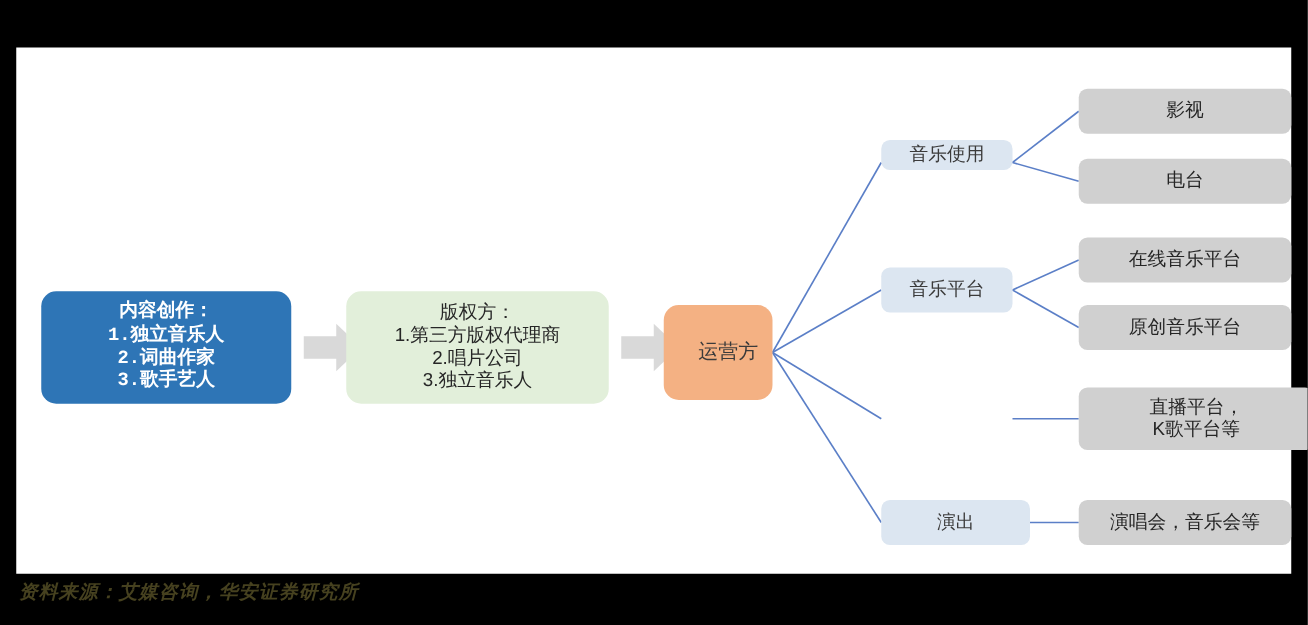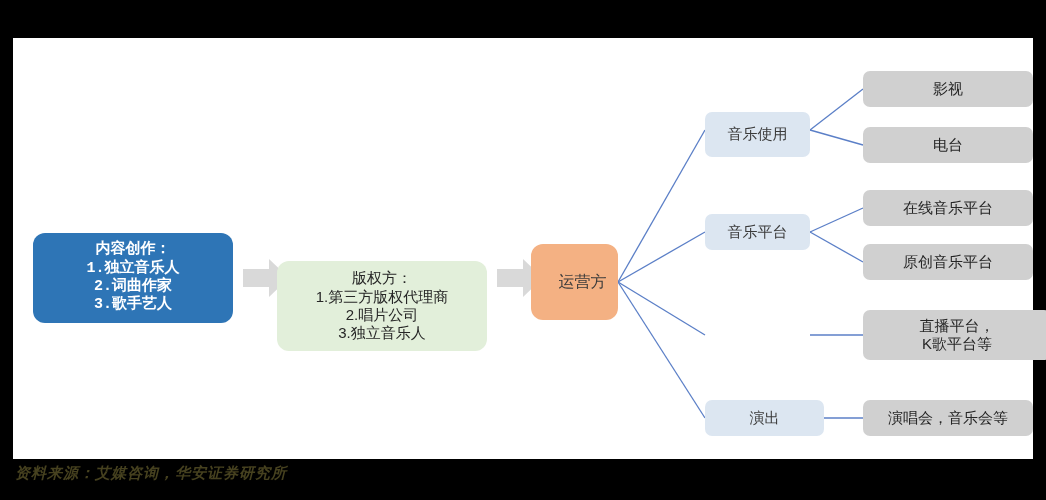--- a/index.html
+++ b/index.html
@@ -58,21 +58,20 @@
     color: #ffffff;
     font-size: 15px;
     font-weight: bold;
   }
   
   .node-green {
     background: #E2EFDA;
     border-radius: 12px;
     color: #262626;
     font-size: 15px;
-    margin-top: 28px;
   }
   
   .node-orange {
     background: #F4B183;
     border-radius: 12px;
     color: #3b3b3b;
     font-size: 16px;
     padding-left: 16px;
   }
   
@@ -170,21 +169,21 @@
 2.唱片公司
 3.独立音乐人</div>
 
     <div class="block-arrow" style="left:484px; top:221px; width:48px; height:38px; background:transparent;">
       <div class="shaft"></div>
       <div class="head"></div>
     </div>
 
     <div class="node node-orange" style="left:518px; top:206px; width:87px; height:76px;">运营方</div>
 
-    <div class="node node-paleblue" style="left:692px; top:74px; width:105px; height:45px;">音乐使用</div>
+    <div class="node node-paleblue" style="left:692px; top:74px; width:105px; height:24px;">音乐使用</div>
 
     <div class="node node-paleblue" style="left:692px; top:176px; width:105px; height:36px;">音乐平台</div>
 
 
     <div class="node node-paleblue" style="left:692px; top:362px; width:119px; height:36px;">演出</div>
 
     <div class="node node-gray" style="left:850px; top:33px; width:170px; height:36px;">影视</div>
 
     <div class="node node-gray" style="left:850px; top:89px; width:170px; height:36px;">电台</div>
 

